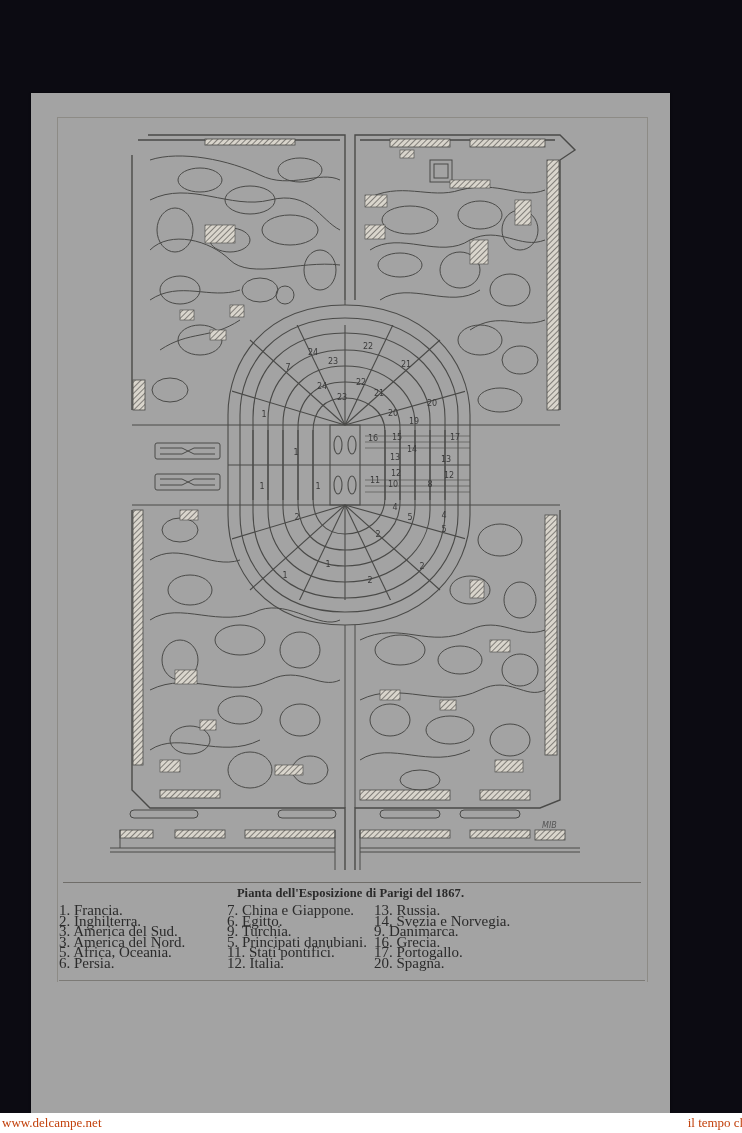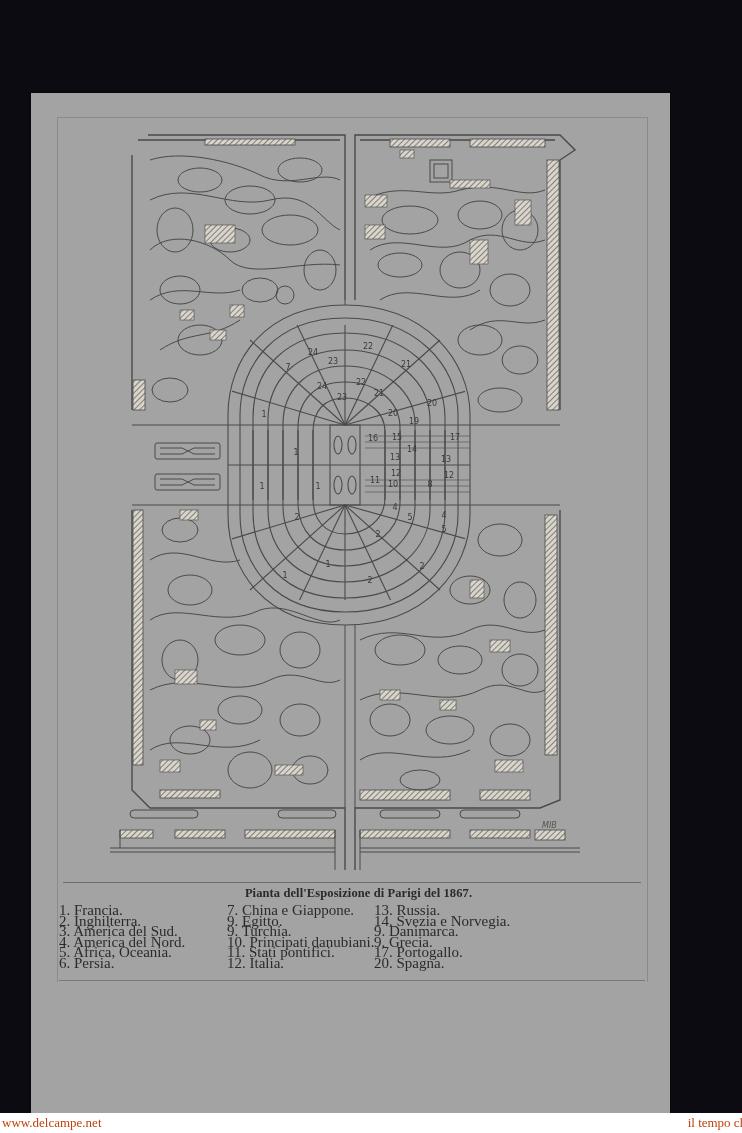--- a/index.html
+++ b/index.html
@@ -19,21 +19,20 @@
     border-left:1.5px solid #8d8b86;
     border-top:1.5px solid #8d8b86;
     border-right:1.5px solid #8d8b86;
   }
   .map-svg { position:absolute; left:0; top:0; }
   .caption {
     position:absolute; left:0; width:639px; top:793px;
     text-align:center; font-weight:bold; font-size:12.5px; color:#2a2a2a;
     font-family:"Liberation Serif", serif;
     letter-spacing:.1px;
-    padding-left:8px;
   }
   .rule-top { position:absolute; left:32px; top:789px; width:578px; height:0; border-top:1.8px solid #6f6d69; }
   .legend {
     position:absolute; left:28px; top:812px; width:600px; height:64px;
     font-family:"Liberation Serif", serif; font-weight:normal;
     font-size:15px; color:#2b2b2b; line-height:10.5px;
   }
   .legend .col { position:absolute; top:0; }
   .legend .col div { white-space:nowrap; }
   .rule-bottom { position:absolute; left:28px; top:887px; width:586px; border-top:1.4px solid #7c7a76; }
@@ -301,37 +300,37 @@
   </svg>
 
   <div class="rule-top"></div>
   <div class="caption">Pianta dell'Esposizione di Parigi del 1867.</div>
 
   <div class="legend">
     <div class="col" style="left:0px;">
       <div>1. Francia.</div>
       <div>2. Inghilterra.</div>
       <div>3. America del Sud.</div>
-      <div>4. America del Nord.</div>
+      <div>3. America del Nord.</div>
       <div>5. Africa, Oceania.</div>
       <div>6. Persia.</div>
     </div>
     <div class="col" style="left:168px;">
       <div>7. China e Giappone.</div>
-      <div>9. Egitto.</div>
+      <div>6. Egitto.</div>
       <div>9. Turchia.</div>
-      <div>10. Principati danubiani.</div>
+      <div>5. Principati danubiani.</div>
       <div>11. Stati pontifici.</div>
       <div>12. Italia.</div>
     </div>
     <div class="col" style="left:315px;">
       <div>13. Russia.</div>
       <div>14. Svezia e Norvegia.</div>
       <div>9. Danimarca.</div>
-      <div>9. Grecia.</div>
+      <div>16. Grecia.</div>
       <div>17. Portogallo.</div>
       <div>20. Spagna.</div>
     </div>
   </div>
   <div class="rule-bottom"></div>
 </div>
 
 <div class="footer">
   <span class="l">www.delcampe.net</span>
   <span class="r">il tempo che fu</span>

